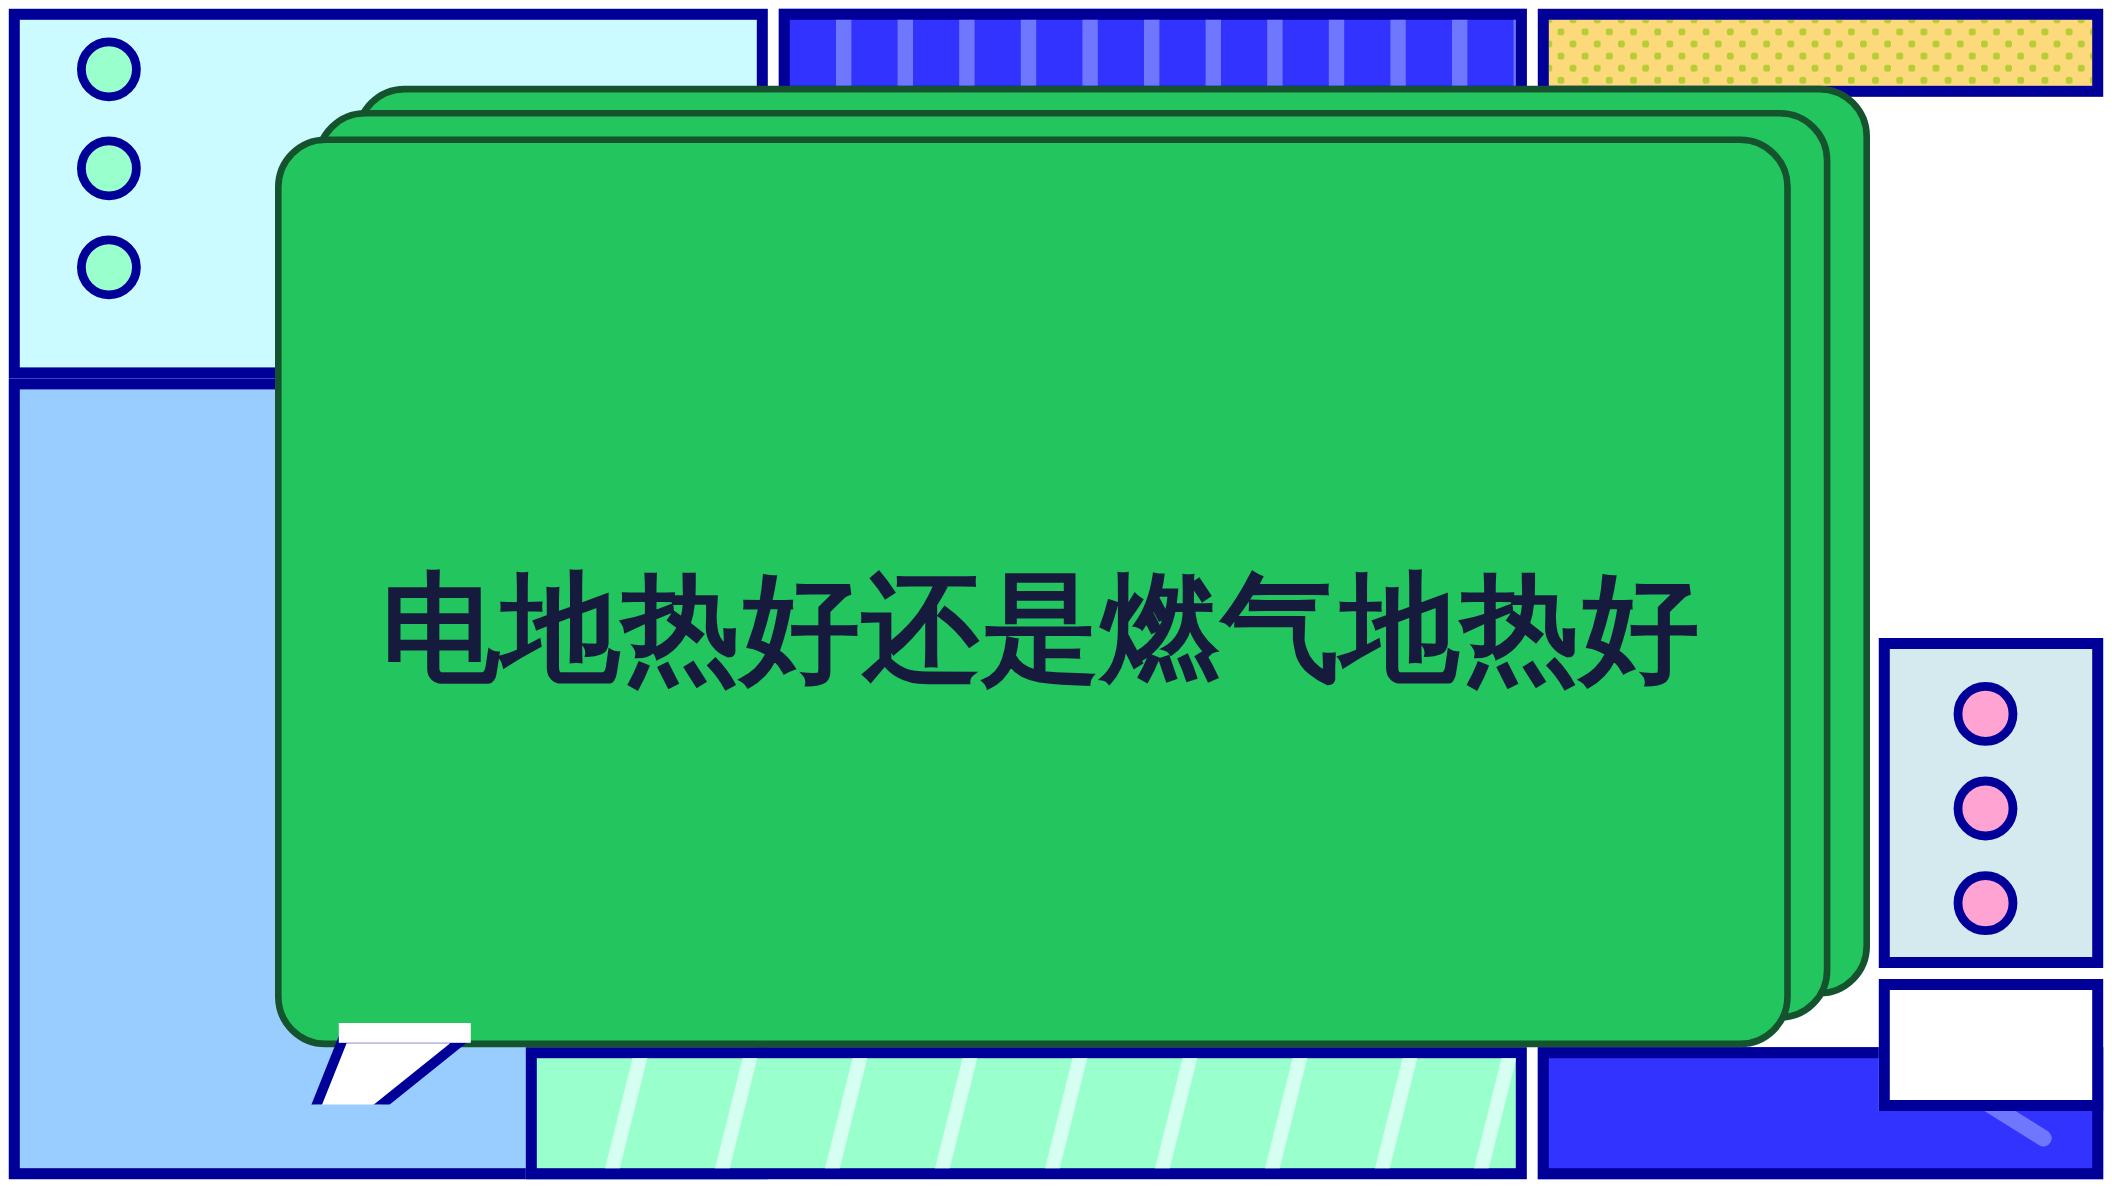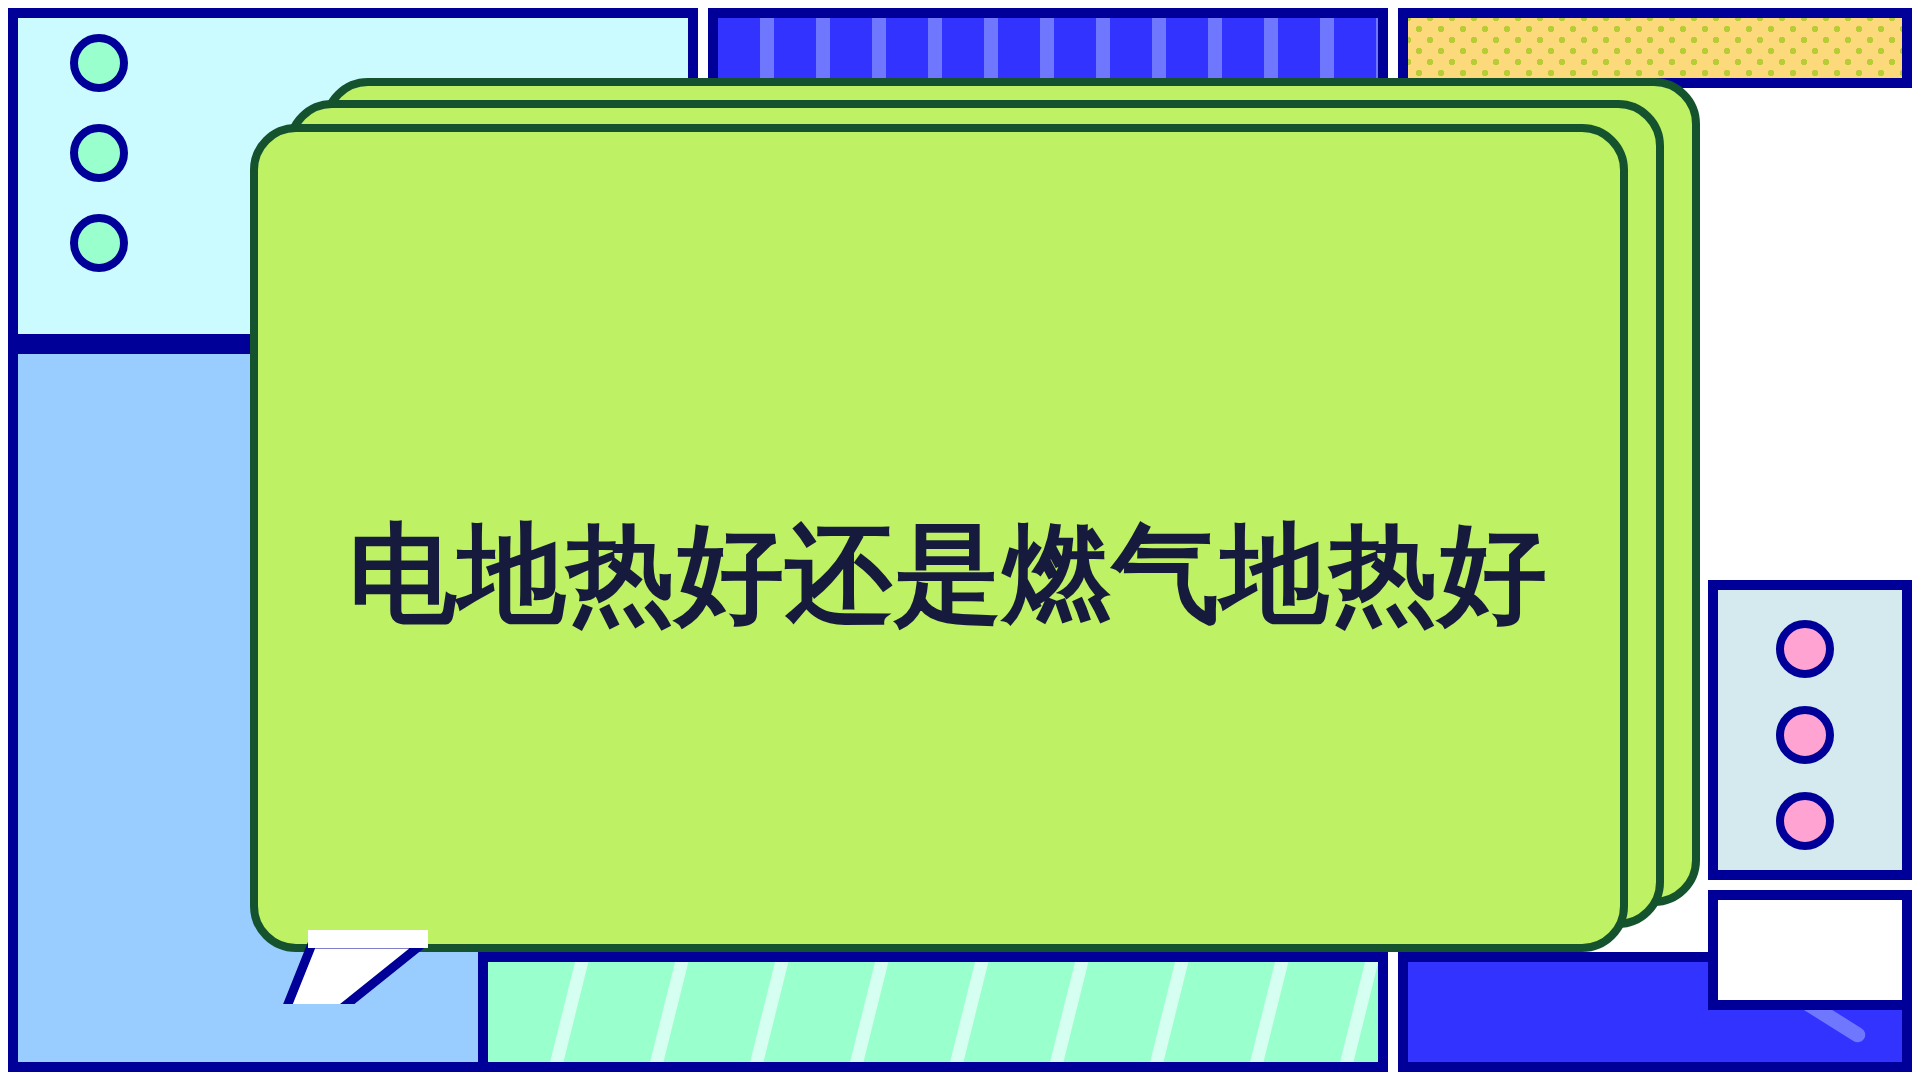--- a/index.html
+++ b/index.html
@@ -102,22 +102,22 @@
     border:8px solid #000099;
   }
   .c-green{background:#99ffcc;width:58px;height:58px;}
   .c-pink{background:#ffa3d3;width:58px;height:58px;}
 
   
   .card-stack{position:absolute;left:250px;top:78px;width:1450px;height:880px;}
   .card-layer{
     position:absolute;
     box-sizing:border-box;
-    background:#bef264;
-    border:8px solid #14532d;
+    background:#22c55e;
+    border:6px solid #14532d;
     border-radius:46px;
     padding-left:16px;
   }
   .layer-back  {left:72px;  top:0px;  width:1378px; height:828px;}
   .layer-mid   {left:36px;  top:22px; width:1378px; height:828px;}
   .layer-front {left:0px;   top:46px; width:1378px; height:828px;}
 
   .bubble-tail{
     position:absolute;
     left:0px; top:46px;

